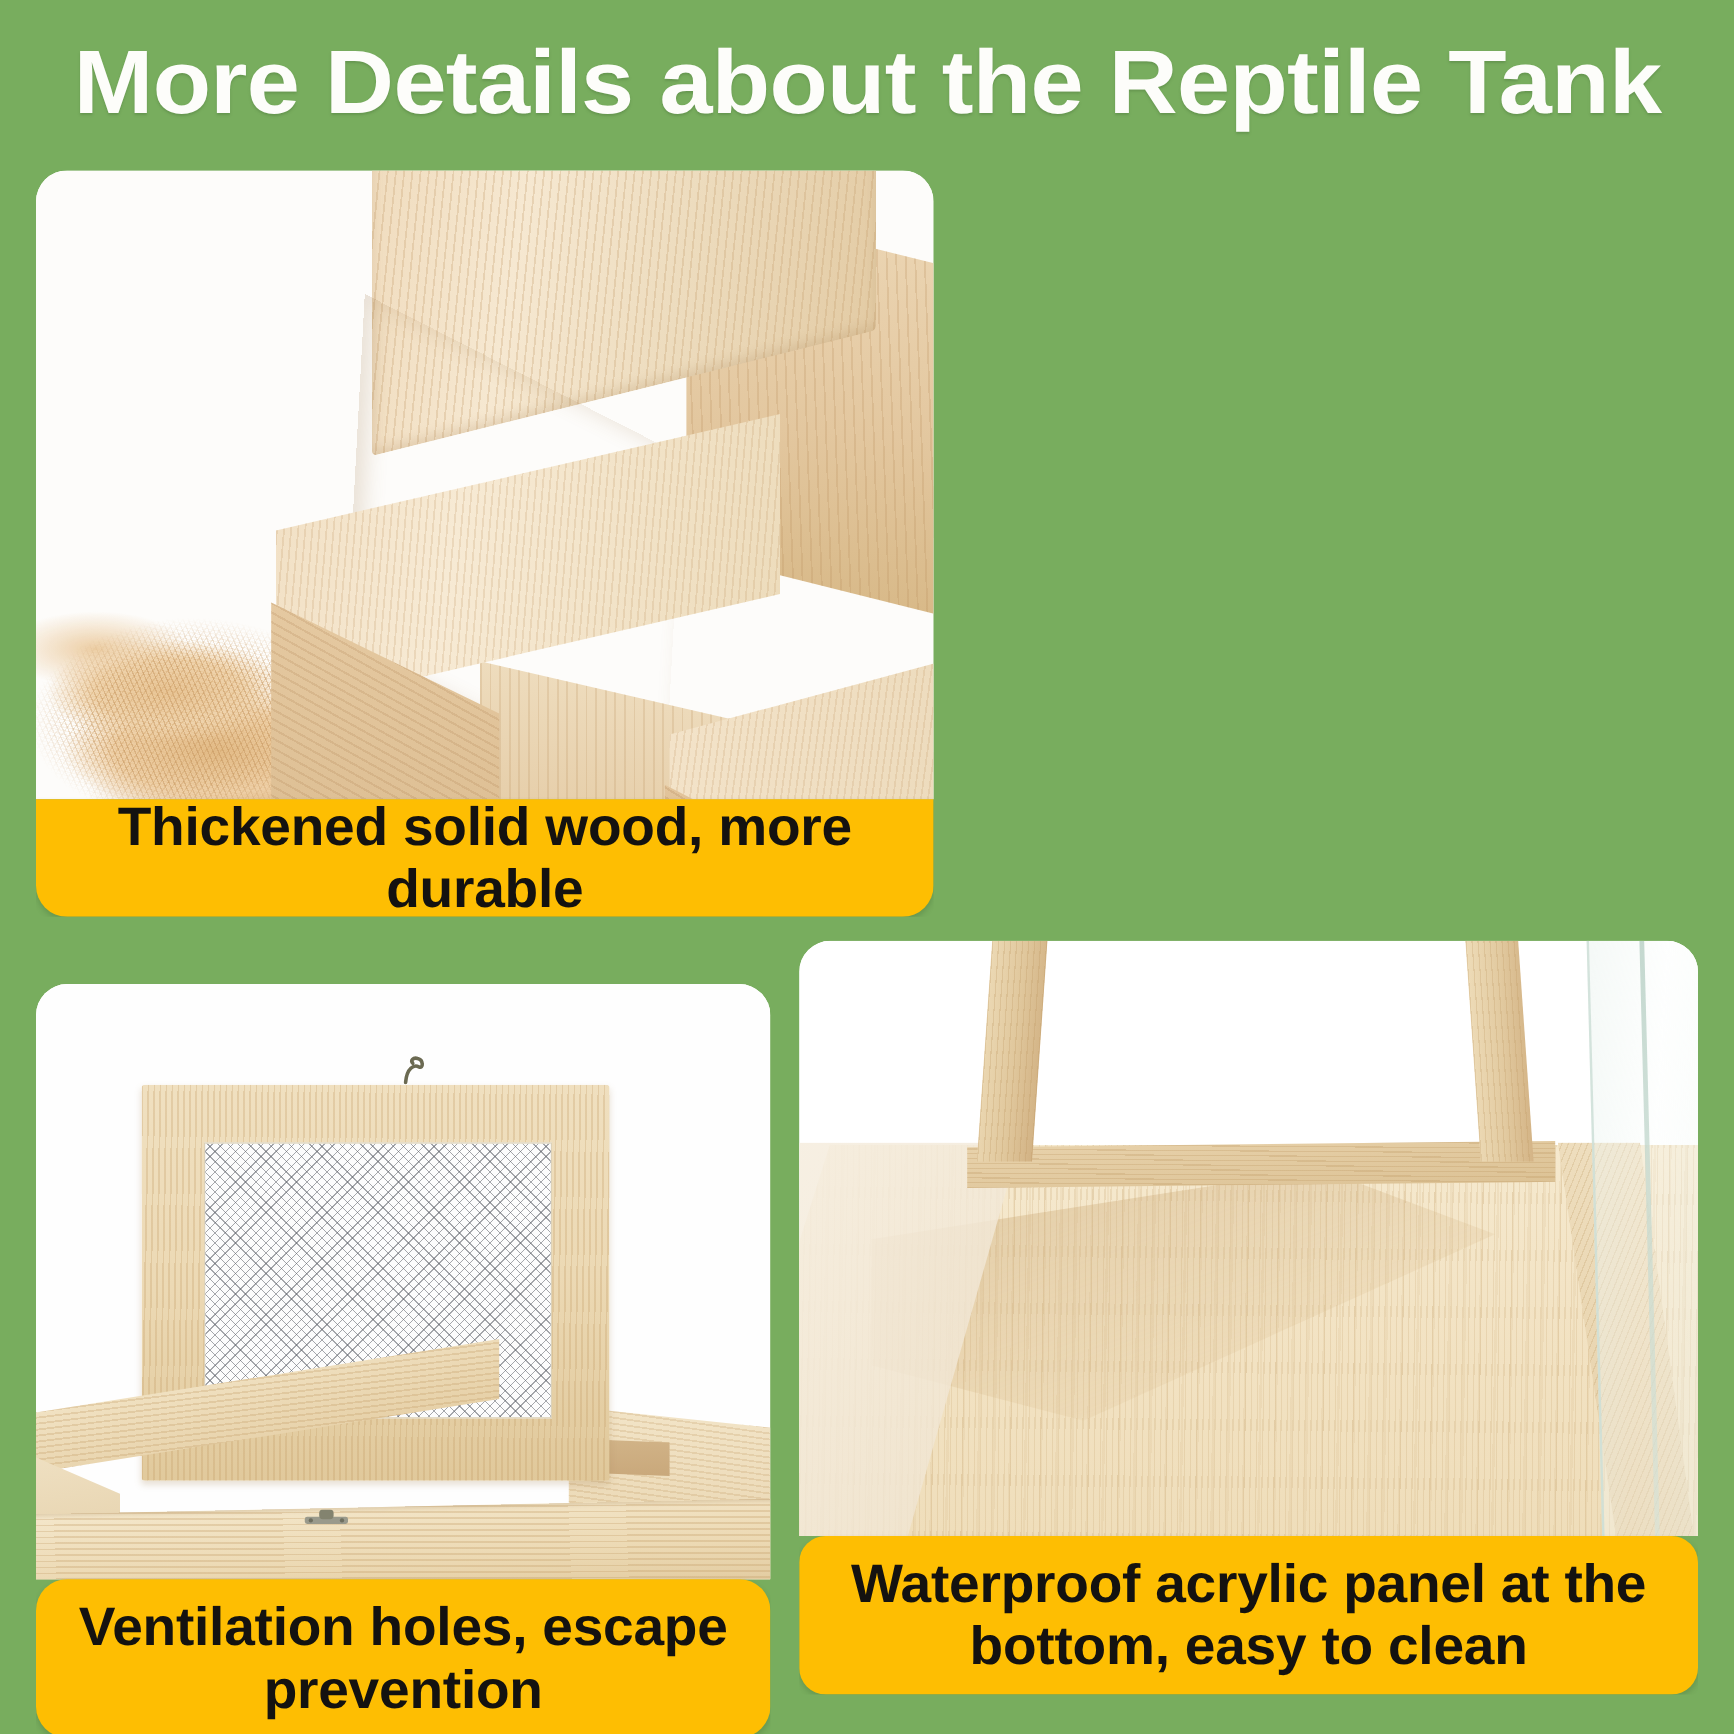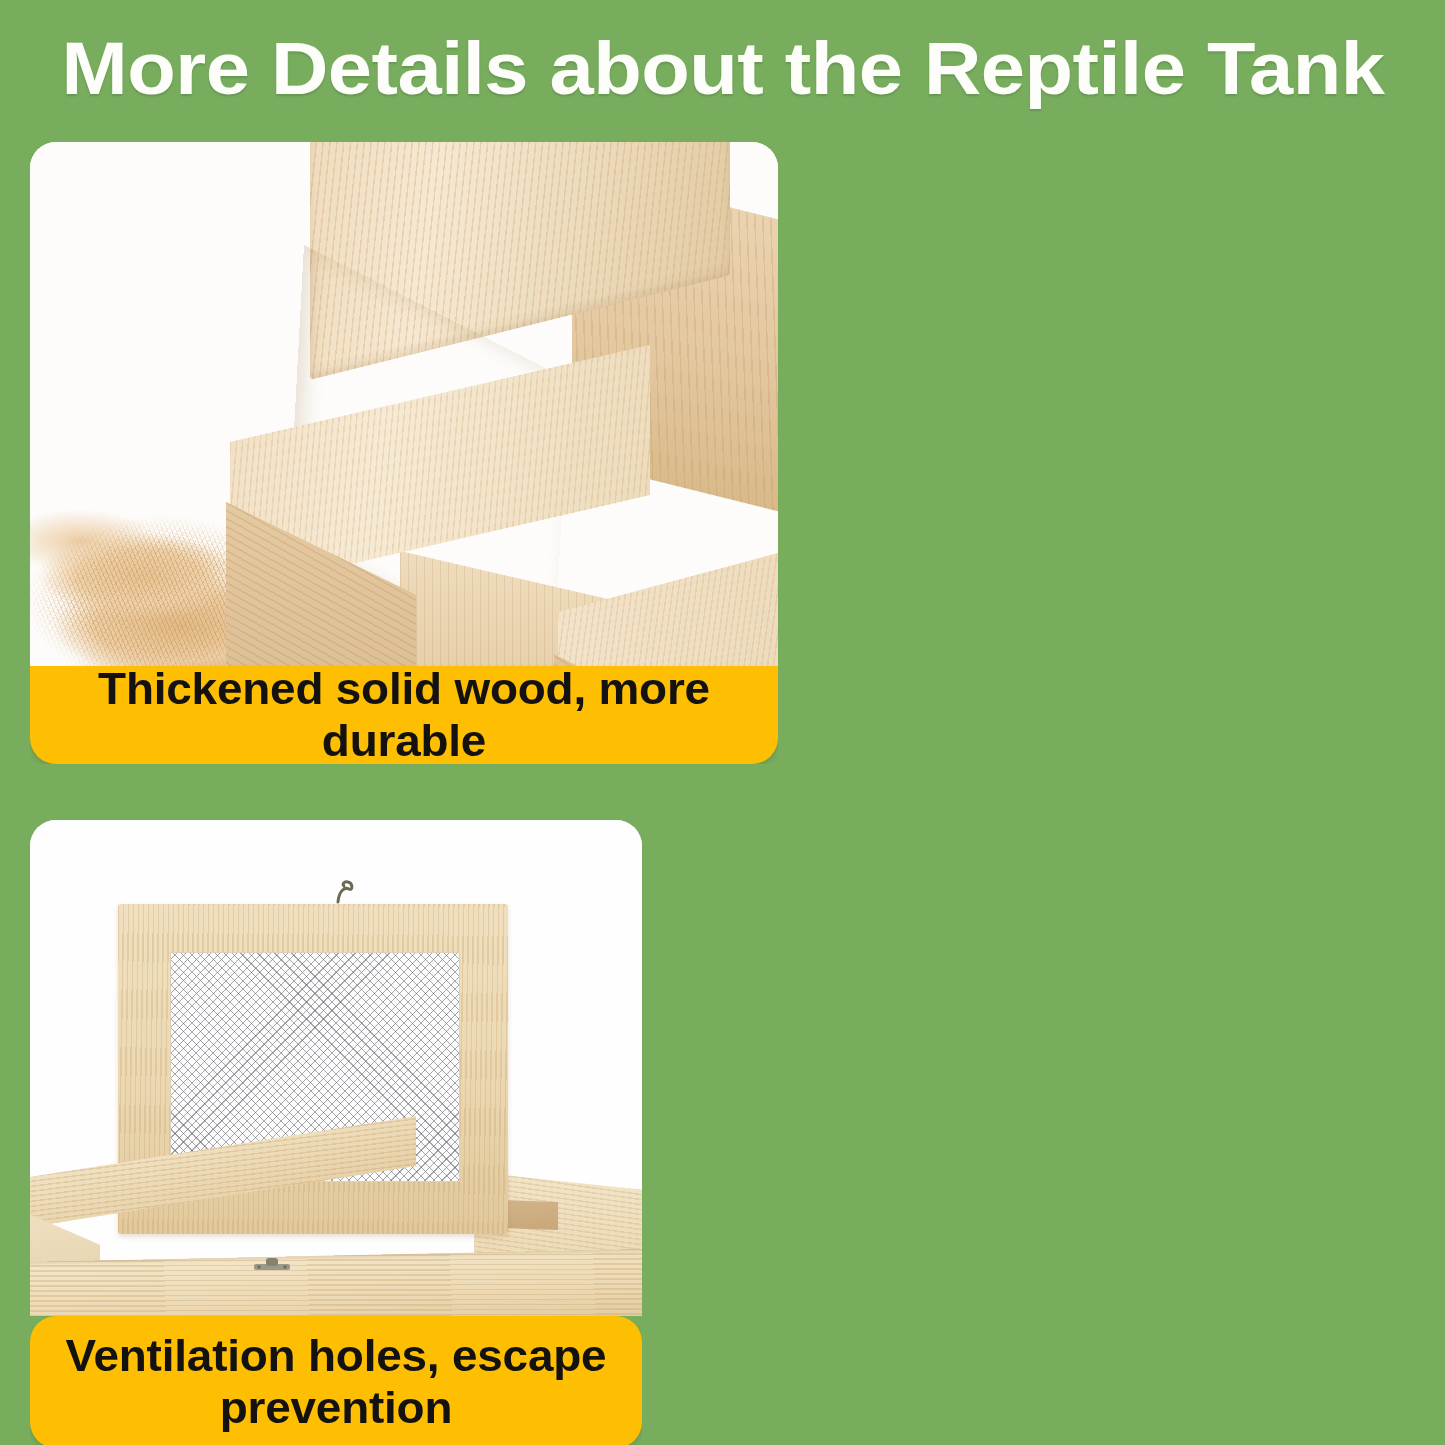--- a/index.html
+++ b/index.html
@@ -405,14 +405,32 @@
             <circle cx="33" cy="9" r="1.8" fill="#6f6f60"></circle>
           </svg>
         </div>
       </div>
     </div>
     <div class="caption">
       <span class="caption-text">Ventilation holes, escape prevention</span>
     </div>
   </div>
 
+  <div class="card" id="card-4">
+    <div class="photo">
+      <div class="p4">
+        <div class="p4-floor"></div>
+        <div class="p4-floor-shadow"></div>
+        <div class="p4-leftwall"></div>
+        <div class="p4-rightsill"></div>
+        <div class="p4-backrail"></div>
+        <div class="p4-post"></div>
+        <div class="p4-post2"></div>
+        <div class="p4-glass"></div>
+        <div class="p4-glass-edge"></div>
+      </div>
+    </div>
+    <div class="caption">
+      <span class="caption-text">Waterproof acrylic panel at the bottom, easy to clean</span>
+    </div>
+  </div>
 
 </div>
 
 </body></html>

